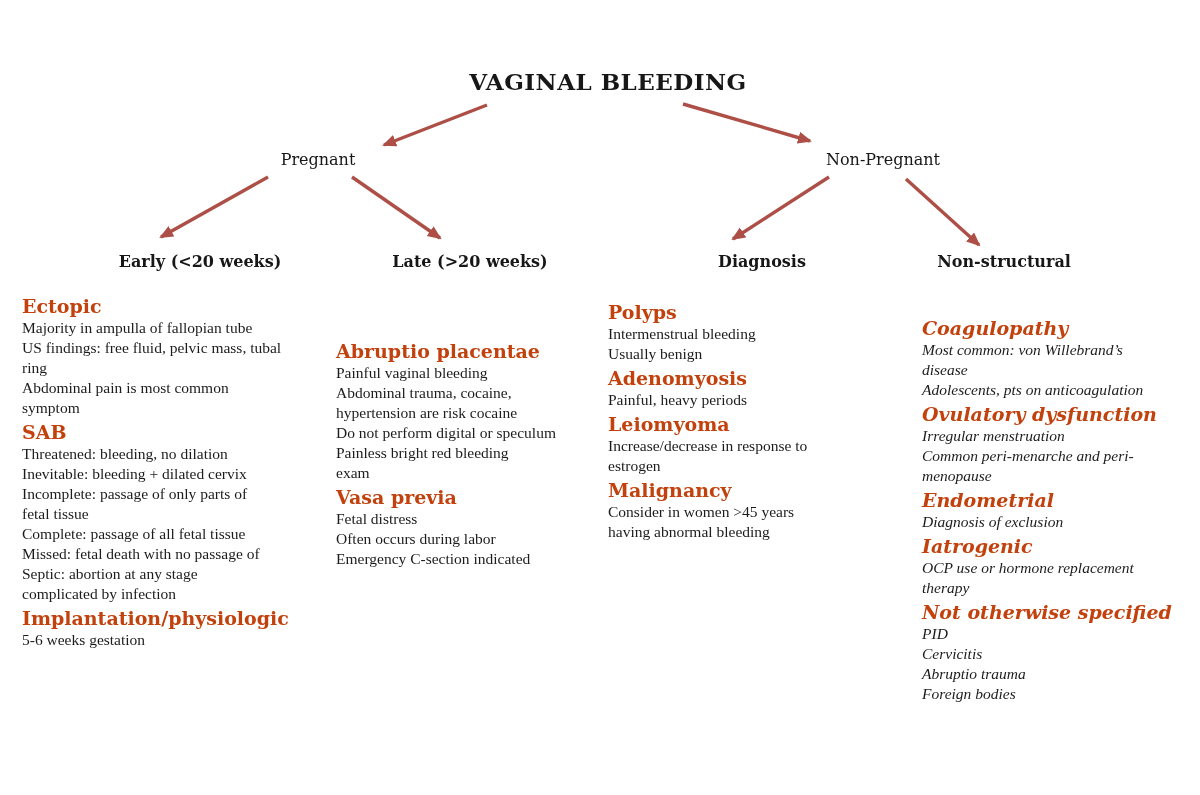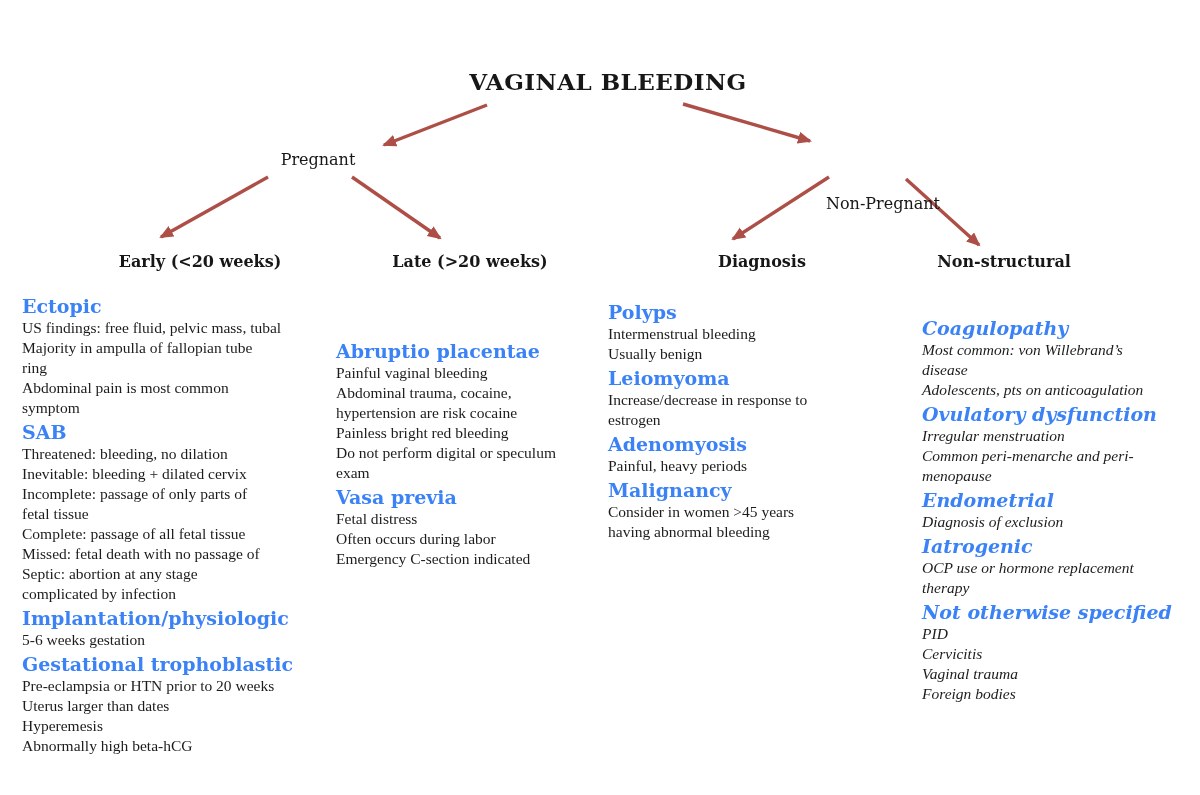--- a/index.html
+++ b/index.html
@@ -16,21 +16,21 @@
   }
   .tree-label {
     position:absolute; transform:translateX(-50%); white-space:nowrap;
     font-family:"DejaVu Serif","Liberation Serif",serif;
     font-size:16px; color:#171717;
   }
   .tree-label.branch { font-weight:bold; }
   .column { position:absolute; }
   .section-heading {
     font-family:"DejaVu Serif","Liberation Serif",serif;
-    color:#3b82f6; font-weight:bold; font-size:19px; line-height:24px; margin-top:2px;
+    color:#c2410c; font-weight:bold; font-size:19px; line-height:24px; margin-top:2px;
     white-space:nowrap;
   }
   .section:first-child .section-heading { margin-top:0; }
   .section-line { font-size:15.5px; line-height:20px; white-space:nowrap; color:#1c1c1c; }
 </style>
 </head>
 <body>
 
 <svg class="arrows" viewBox="0 0 1200 795">
   <defs>
@@ -44,92 +44,85 @@
     <line x1="268" y1="177" x2="161" y2="237" marker-end="url(#ah)"></line>
     <line x1="352" y1="177" x2="440" y2="238" marker-end="url(#ah)"></line>
     <line x1="829" y1="177" x2="733" y2="239" marker-end="url(#ah)"></line>
     <line x1="906" y1="179" x2="979" y2="245" marker-end="url(#ah)"></line>
   </g>
 </svg>
 
 <div class="page-title" style="left:608px; top:68px;">VAGINAL BLEEDING</div>
 
 <div class="tree-label" style="left:318px; top:150px;">Pregnant</div>
-<div class="tree-label" style="left:883px; top:150px;margin-top:44px;">Non-Pregnant</div>
+<div class="tree-label" style="left:883px; top:150px;">Non-Pregnant</div>
 
 <div class="tree-label branch" style="left:200px; top:252px;">Early (&lt;20 weeks)</div>
 <div class="tree-label branch" style="left:470px; top:252px;">Late (&gt;20 weeks)</div>
 <div class="tree-label branch" style="left:762px; top:252px;">Diagnosis</div>
 <div class="tree-label branch" style="left:1004px; top:252px;">Non-structural</div>
 
 <div class="column" style="left:22px;  top:294px; width:312px;">
     <div class="section">
       <div class="section-heading">Ectopic</div>
+      <div class="section-line">Majority in ampulla of fallopian tube</div>
       <div class="section-line">US findings: free fluid, pelvic mass, tubal</div>
-      <div class="section-line">Majority in ampulla of fallopian tube</div>
       <div class="section-line">ring</div>
       <div class="section-line">Abdominal pain is most common</div>
       <div class="section-line">symptom</div>
     </div>
     <div class="section">
       <div class="section-heading">SAB</div>
       <div class="section-line">Threatened: bleeding, no dilation</div>
       <div class="section-line">Inevitable: bleeding + dilated cervix</div>
       <div class="section-line">Incomplete: passage of only parts of</div>
       <div class="section-line">fetal tissue</div>
       <div class="section-line">Complete: passage of all fetal tissue</div>
       <div class="section-line">Missed: fetal death with no passage of</div>
       <div class="section-line">Septic: abortion at any stage</div>
       <div class="section-line">complicated by infection</div>
     </div>
     <div class="section">
       <div class="section-heading">Implantation/physiologic</div>
       <div class="section-line">5-6 weeks gestation</div>
     </div>
-    <div class="section">
-      <div class="section-heading">Gestational trophoblastic</div>
-      <div class="section-line">Pre-eclampsia or HTN prior to 20 weeks</div>
-      <div class="section-line">Uterus larger than dates</div>
-      <div class="section-line">Hyperemesis</div>
-      <div class="section-line">Abnormally high beta-hCG</div>
-    </div>
   </div>
 <div class="column" style="left:336px; top:294px; width:292px;margin-top:45px;">
     <div class="section">
       <div class="section-heading">Abruptio placentae</div>
       <div class="section-line">Painful vaginal bleeding</div>
       <div class="section-line">Abdominal trauma, cocaine,</div>
       <div class="section-line">hypertension are risk cocaine</div>
     </div>
     <div class="section">
+      <div class="section-line">Do not perform digital or speculum</div>
       <div class="section-line">Painless bright red bleeding</div>
-      <div class="section-line">Do not perform digital or speculum</div>
       <div class="section-line">exam</div>
     </div>
     <div class="section">
       <div class="section-heading">Vasa previa</div>
       <div class="section-line">Fetal distress</div>
       <div class="section-line">Often occurs during labor</div>
       <div class="section-line">Emergency C-section indicated</div>
     </div>
   </div>
 <div class="column" style="left:608px; top:300px; width:286px;">
     <div class="section">
       <div class="section-heading">Polyps</div>
       <div class="section-line">Intermenstrual bleeding</div>
       <div class="section-line">Usually benign</div>
     </div>
     <div class="section">
+      <div class="section-heading">Adenomyosis</div>
+      <div class="section-line">Painful, heavy periods</div>
+    </div>
+    <div class="section">
       <div class="section-heading">Leiomyoma</div>
       <div class="section-line">Increase/decrease in response to</div>
       <div class="section-line">estrogen</div>
-    </div>
-    <div class="section">
-      <div class="section-heading">Adenomyosis</div>
-      <div class="section-line">Painful, heavy periods</div>
     </div>
     <div class="section">
       <div class="section-heading">Malignancy</div>
       <div class="section-line">Consider in women &gt;45 years</div>
       <div class="section-line">having abnormal bleeding</div>
     </div>
   </div>
 <div class="column" style="left:922px; top:316px; width:266px;font-style:italic;">
     <div class="section">
       <div class="section-heading">Coagulopathy</div>
@@ -149,16 +142,16 @@
     </div>
     <div class="section">
       <div class="section-heading">Iatrogenic</div>
       <div class="section-line">OCP use or hormone replacement</div>
       <div class="section-line">therapy</div>
     </div>
     <div class="section">
       <div class="section-heading">Not otherwise specified</div>
       <div class="section-line">PID</div>
       <div class="section-line">Cervicitis</div>
-      <div class="section-line">Vaginal trauma</div>
+      <div class="section-line">Abruptio trauma</div>
       <div class="section-line">Foreign bodies</div>
     </div>
   </div>
 
 </body></html>

